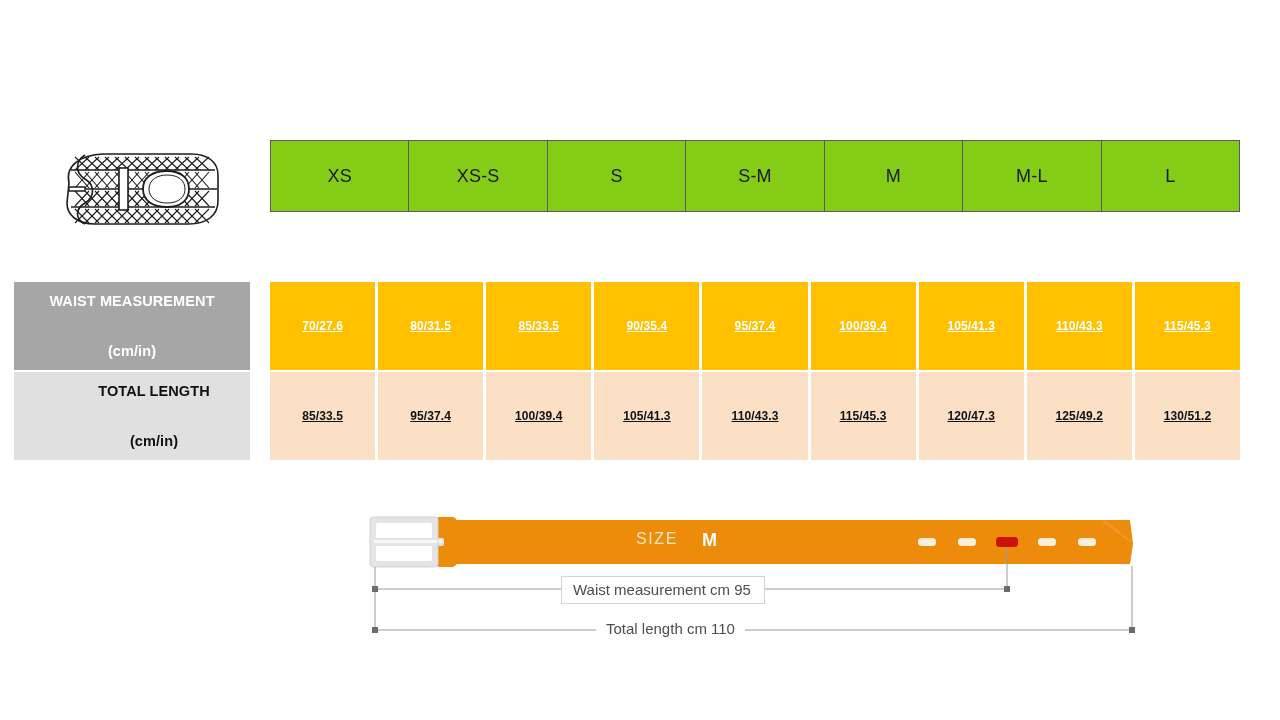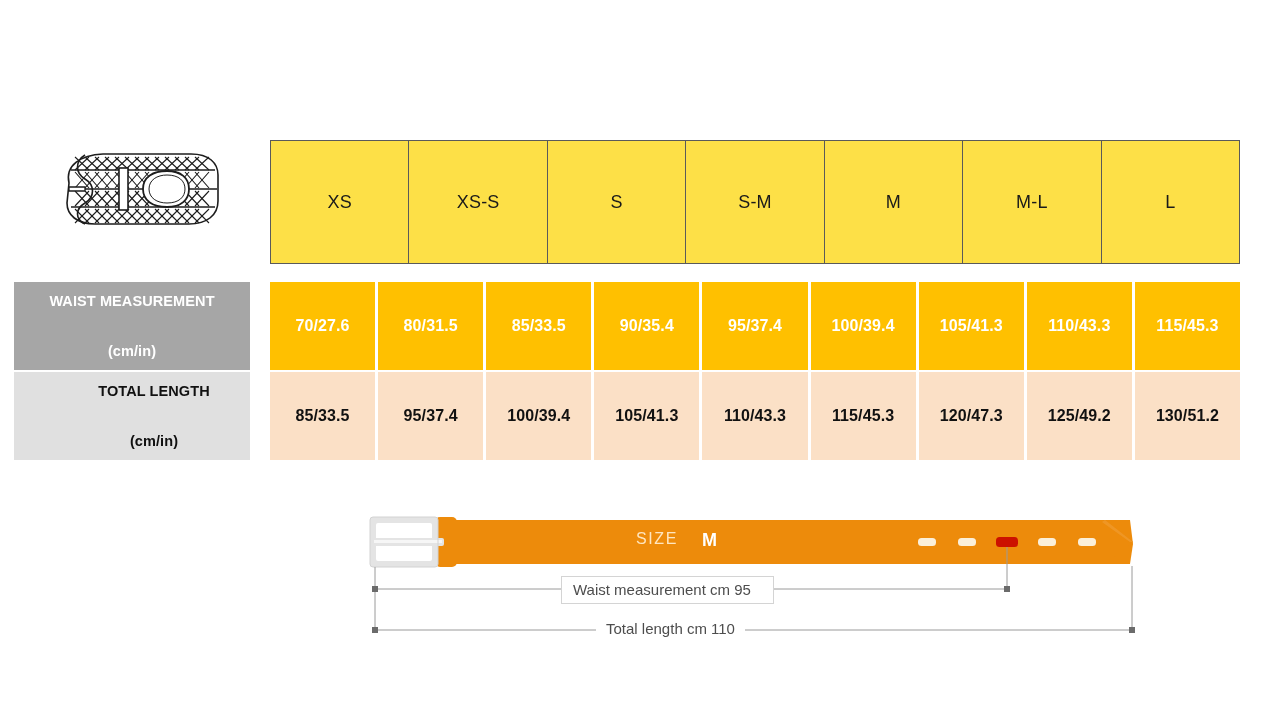--- a/index.html
+++ b/index.html
@@ -20,24 +20,24 @@
   #belt-icon {
     position: absolute;
     left: 55px; top: 143px;
     width: 170px; height: 92px;
   }
 
   
   #size-header-table {
     position: absolute;
     left: 270px; top: 140px;
-    width: 970px; height: 124px;
+    width: 970px; height: 72px;
     display: flex;
     border: 1.5px solid #5a5a5a;
-    background: #fde047;
+    background: #84cc16;
   }
   #size-header-table .hcell {
     flex: 1 1 0;
     border-right: 1.5px solid #5a5a5a;
     display: flex;
     align-items: center;
     justify-content: center;
     font-size: 18px;
     color: #1a1a1a;
     letter-spacing: .2px;
@@ -77,22 +77,23 @@
     flex: 1 1 auto;
     display: flex;
     gap: 3px;
   }
   .row-cells .cell {
     flex: 1 1 0;
     display: flex;
     align-items: center;
     justify-content: center;
     font-weight: bold;
-    font-size: 16px;
+    font-size: 12px;
     letter-spacing: .1px;
+    text-decoration: underline;
   }
   #row-waist .cell  { background: #FFC000; color: #ffffff; }
   #row-length .cell { background: #FBE0C6; color: #111111; }
 
   
   #belt-diagram {
     position: absolute;
     left: 360px; top: 500px;
     width: 800px; height: 150px;
   }
@@ -113,21 +114,21 @@
     left: 702px; top: 530px;
     font-size: 18px;
     font-weight: bold;
     color: #ffffff;
     letter-spacing: .5px;
   }
 
   #waist-callout {
     position: absolute;
     left: 561px; top: 576px;
-    padding: 4px 22px 5px 11px;
+    padding: 4px 13px 5px 11px;
     background: #ffffff;
     border: 1px solid #d4d4d4;
     font-size: 15px;
     color: #4d4d4d;
     white-space: nowrap;
   }
   #length-callout {
     position: absolute;
     left: 596px; top: 618px;
     padding: 2px 10px;

